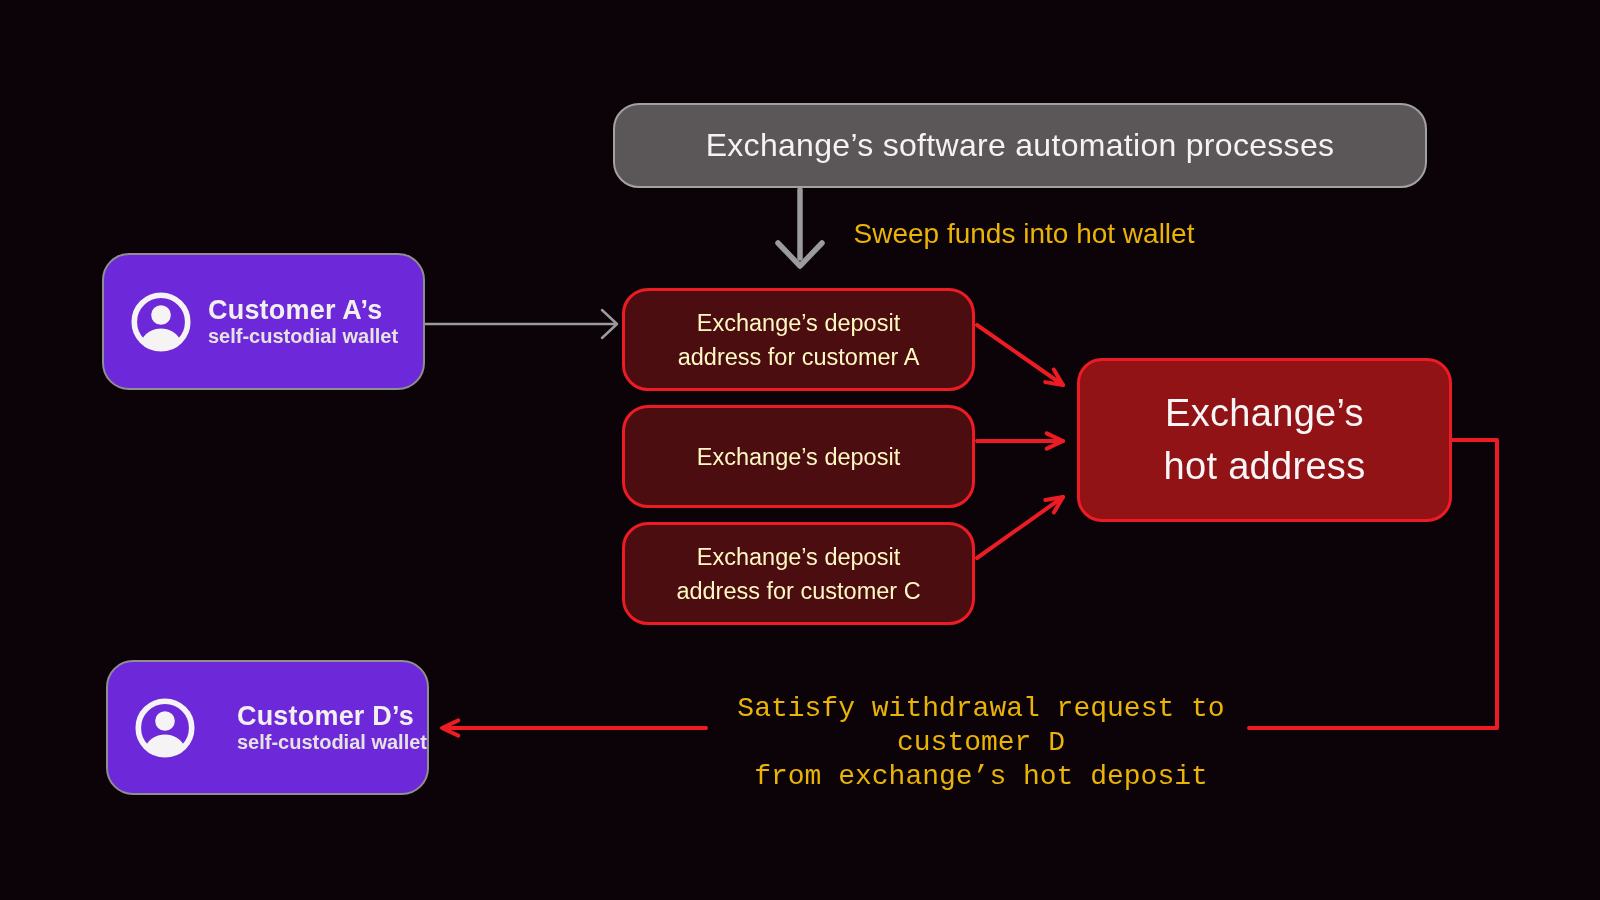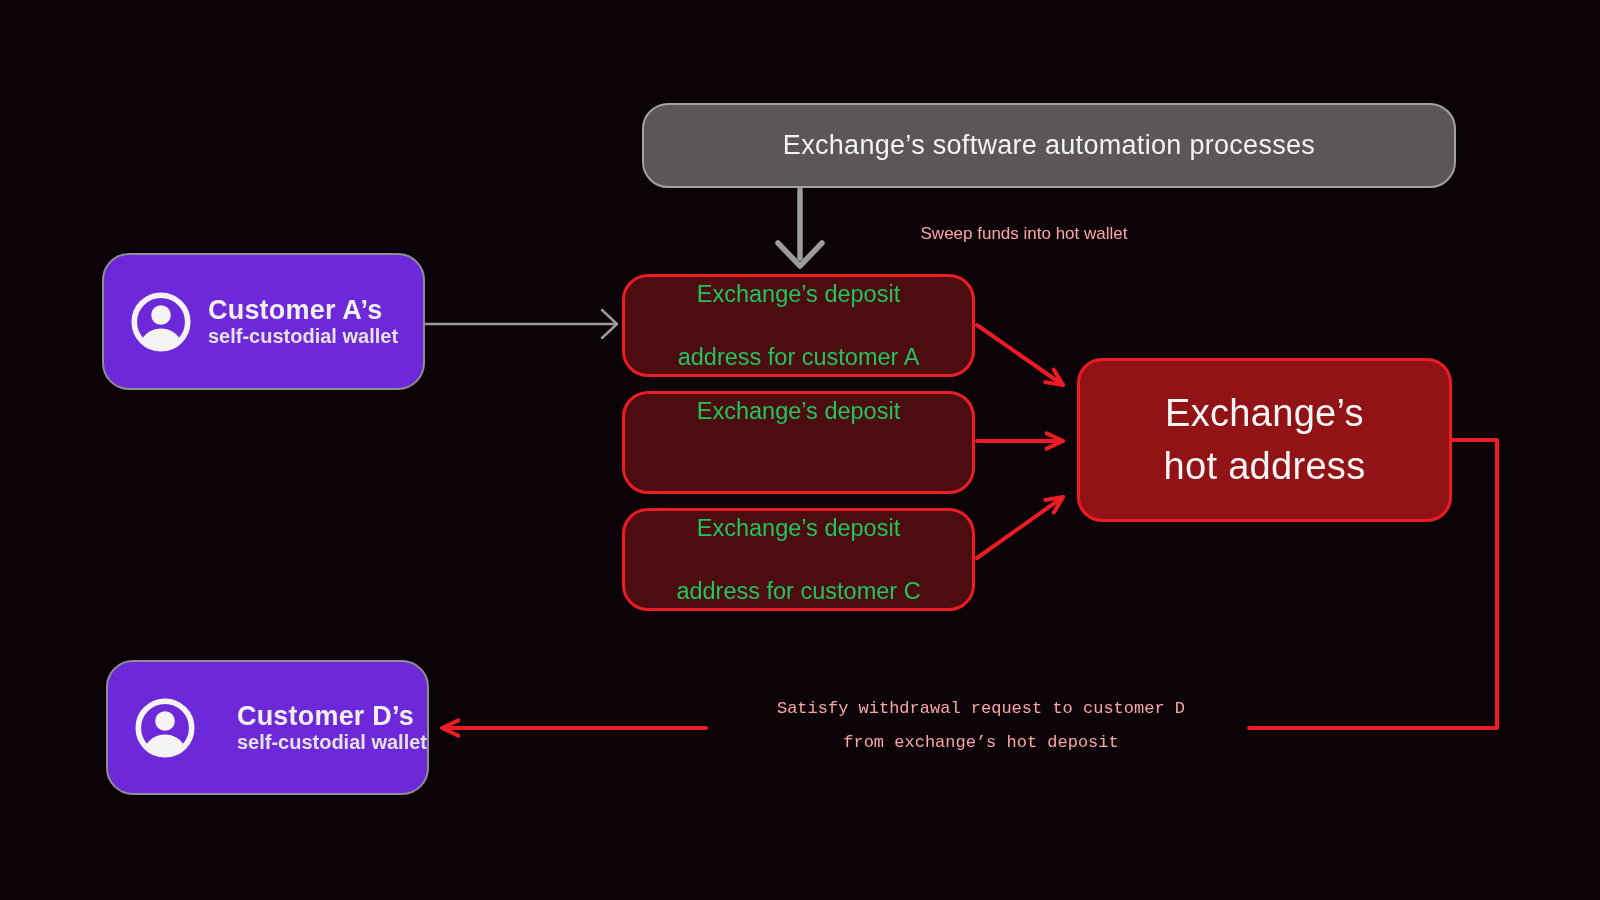--- a/index.html
+++ b/index.html
@@ -9,53 +9,53 @@
     font-family:"Liberation Sans","DejaVu Sans",sans-serif;
     -webkit-font-smoothing:antialiased;
   }
   .abs{position:absolute;box-sizing:border-box;}
 
   
   .automation-box{
     left:613px;top:103px;width:814px;height:85px;
     background:#5B5658;border:2px solid #A2A2A2;border-radius:26px;
     display:flex;align-items:center;justify-content:center;
-    color:#F4F2F2;font-size:27px;letter-spacing:.3px;margin-left:29px;
+    color:#F4F2F2;font-size:32px;letter-spacing:.3px;
   }
 
   
   .customer-box{
     width:323px;height:137px;
     background:#6d28d9;border:2px solid #8F8F8F;border-radius:27px;
     display:flex;align-items:center;
     color:#F2EFEF;
   }
   .customer-box .icon-wrap{margin-left:27px;width:60px;height:60px;flex:0 0 auto;display:flex;align-items:center;justify-content:center;}
   .customer-box .txt{margin-left:17px;line-height:1;}
   .customer-title{font-size:27px;font-weight:600;letter-spacing:.2px;}
   .customer-sub{font-size:20px;font-weight:700;color:#E6E2E2;margin-top:2px;}
 
   
   .deposit-box{
     left:622px;width:353px;height:103px;
     background:#4C0D10;border:3px solid #ED1C24;border-radius:26px;
-    display:flex;flex-direction:column;align-items:center;justify-content:space-between;
-    color:#22c55e;font-size:23.5px;line-height:34px;text-align:center;
+    display:flex;flex-direction:column;align-items:center;justify-content:center;
+    color:#fef9c3;font-size:23.5px;line-height:34px;text-align:center;margin-top:14px;
   }
 
   
   .hot-wallet-box{
     left:1077px;top:358px;width:375px;height:164px;
     background:#911316;border:3px solid #ED1C24;border-radius:25px;
     display:flex;flex-direction:column;align-items:center;justify-content:center;
     color:#F7F5F5;font-size:38px;line-height:53px;text-align:center;letter-spacing:.3px;
   }
 
   
-  .label{color:#fca5a5;font-size:17px;line-height:34px;text-align:center;}
+  .label{color:#eab308;font-size:28px;line-height:34px;text-align:center;}
   .sweep-label{left:824px;top:217px;width:400px;}
   .withdraw-label{left:731px;top:692px;width:500px;font-family:Liberation Mono, monospace;}
 
   .arrow-layer{left:0;top:0;width:1600px;height:900px;pointer-events:none;}
 </style>
 </head>
 <body>
 
 <div class="canvas">
 

